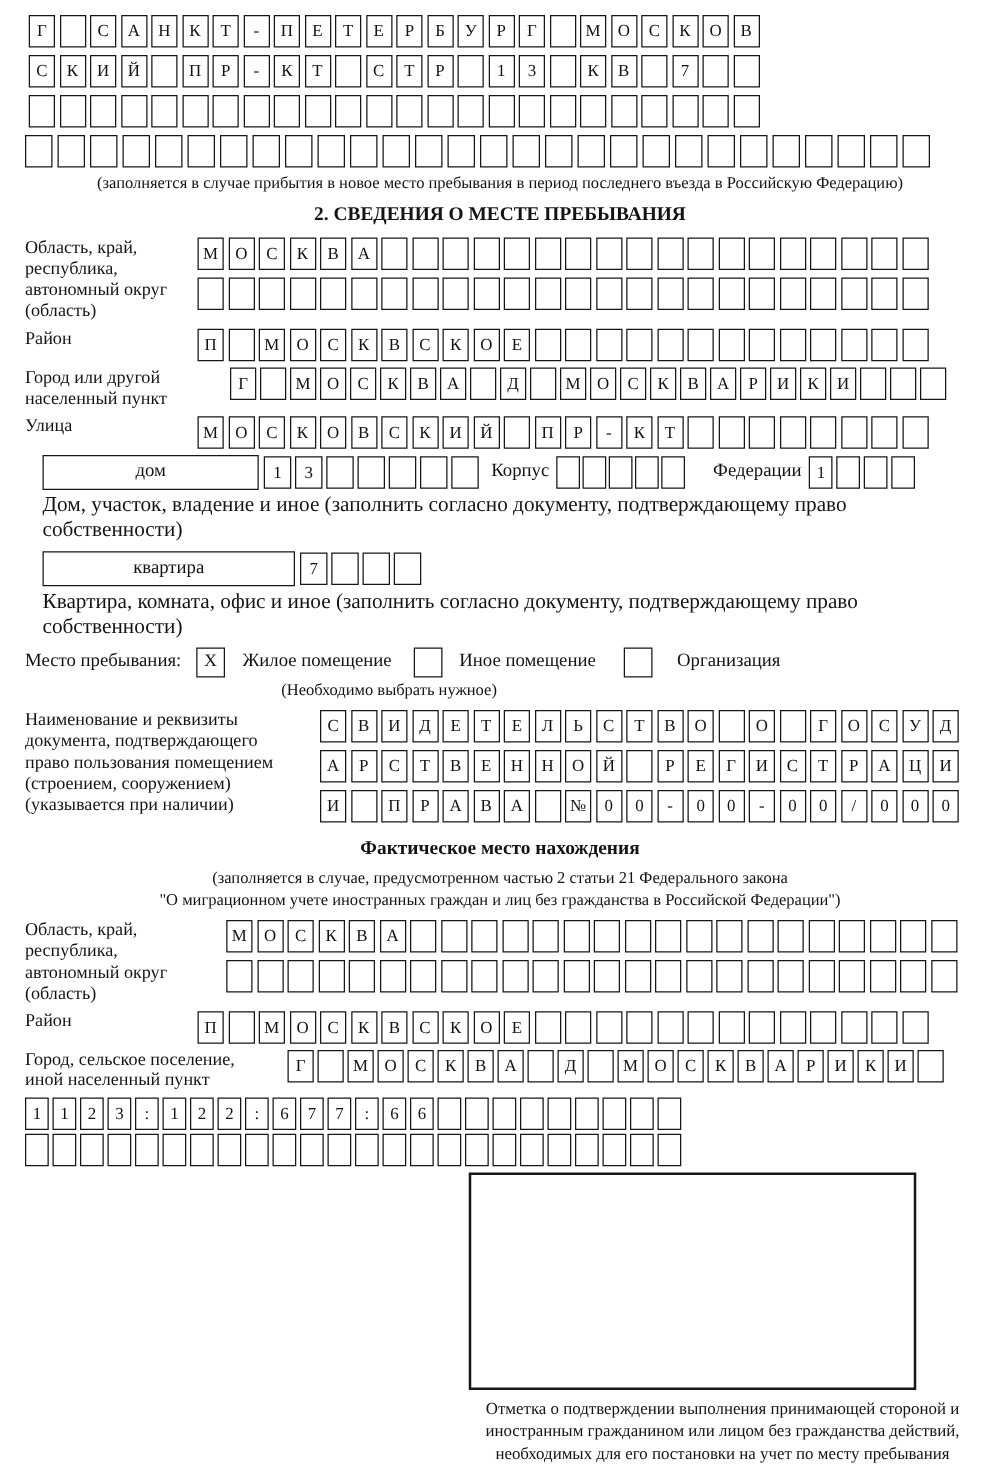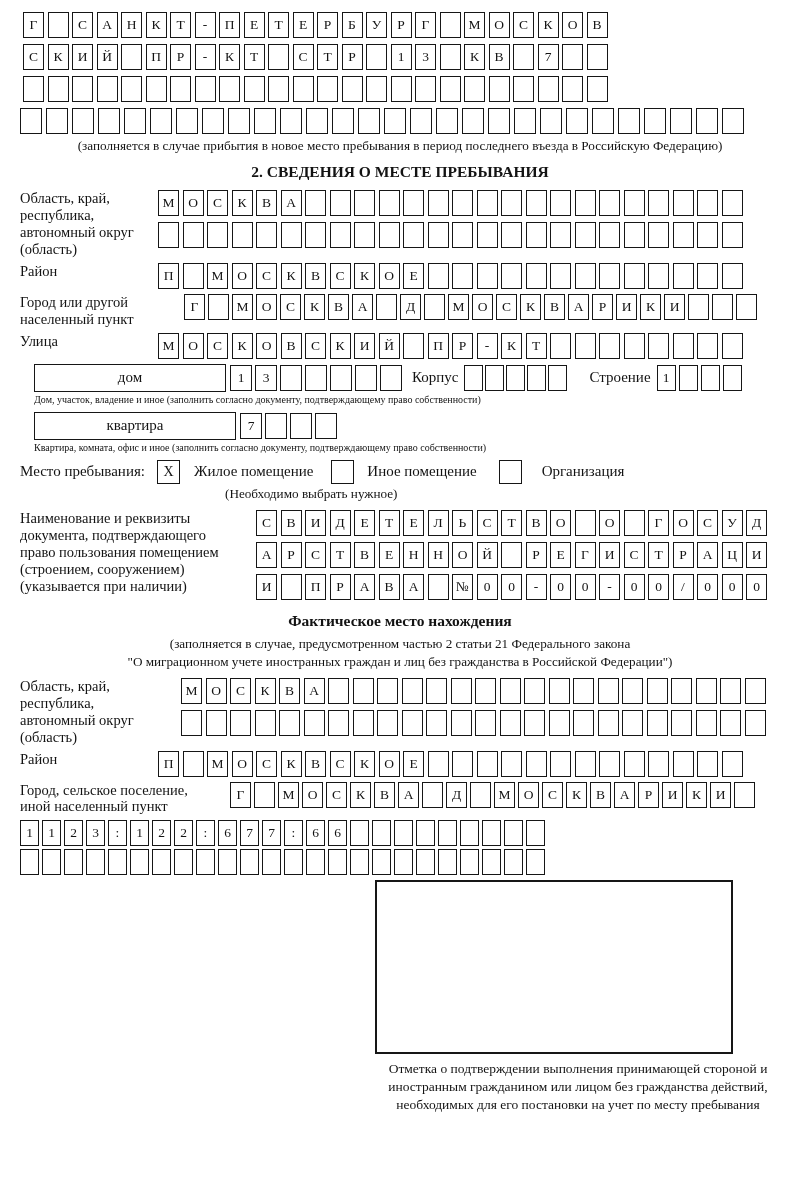--- a/index.html
+++ b/index.html
@@ -20,27 +20,27 @@
   .cellstack{display:flex;flex-direction:column;gap:6px;}
   .cellrow{display:flex;gap:3.5px;}
   .cell{box-sizing:border-box;flex:0 0 auto;width:21px;height:26px;border:1.6px solid #161616;
         display:flex;align-items:center;justify-content:center;font-size:13.5px;}
   .g4{gap:4px;} .g3{gap:3px;} .g2{gap:2px;}
   .w22 .cell{width:22px;} .w19 .cell{width:19px;}
   .ml3{margin-left:3px;} .ml23{margin-left:23px;}
 
   .fullrow{margin:6px 0 4px 0;}
   .note-c{font-size:13.2px;text-align:center;margin:2px 0 8px 0;}
-  .note-l{font-size:10px;margin:-1px 0 7px 14px;}
+  .note-l{font-size:17px;margin:-1px 0 7px 14px;}
   .h2{font-size:15.5px;font-weight:bold;text-align:center;margin:9px 0 9px 0;}
 
   .boxlbl{box-sizing:border-box;border:1.6px solid #161616;height:28px;display:flex;
           align-items:center;justify-content:center;font-size:15px;flex:0 0 auto;}
   .houserow{margin-left:14px;margin-bottom:3px;align-items:center;}
-  .dom-box{width:192px;} .kv-box{width:202px;}
+  .dom-box{width:173px;} .kv-box{width:202px;}
   .inline-lbl{font-size:15px;margin:0 6px 0 10px;white-space:nowrap;}
 
   .stay-row{align-items:center;margin-top:6px;margin-bottom:2px;}
   .stay-lbl{font-size:15px;}
   .chk{box-sizing:border-box;width:23px;height:24px;border:1.7px solid #161616;display:inline-flex;
        align-items:center;justify-content:center;font-size:14px;flex:0 0 auto;}
   .opt{font-size:15px;white-space:nowrap;}
   .stay-note{font-size:13.2px;margin:0 0 8px 205px;}
 
   .stamp{margin-left:355px;width:358px;height:174px;border:2px solid #161616;box-sizing:border-box;margin-top:4px;}
@@ -336,21 +336,21 @@
         <div class="cell"></div>
       </div>
     <span class="inline-lbl">Корпус</span>
     <div class="cellrow g2 w19">
         <div class="cell"></div>
         <div class="cell"></div>
         <div class="cell"></div>
         <div class="cell"></div>
         <div class="cell"></div>
       </div>
-    <span class="inline-lbl" style="margin-left:22px;">Строение</span>
+    <span class="inline-lbl" style="margin-left:22px;">Федерации</span>
     <div class="cellrow g3 w19">
         <div class="cell">1</div>
         <div class="cell"></div>
         <div class="cell"></div>
         <div class="cell"></div>
       </div>
   </div>
   <div class="note-l">Дом, участок, владение и иное (заполнить согласно документу, подтверждающему право собственности)</div>
 
   <div class="frow houserow">

